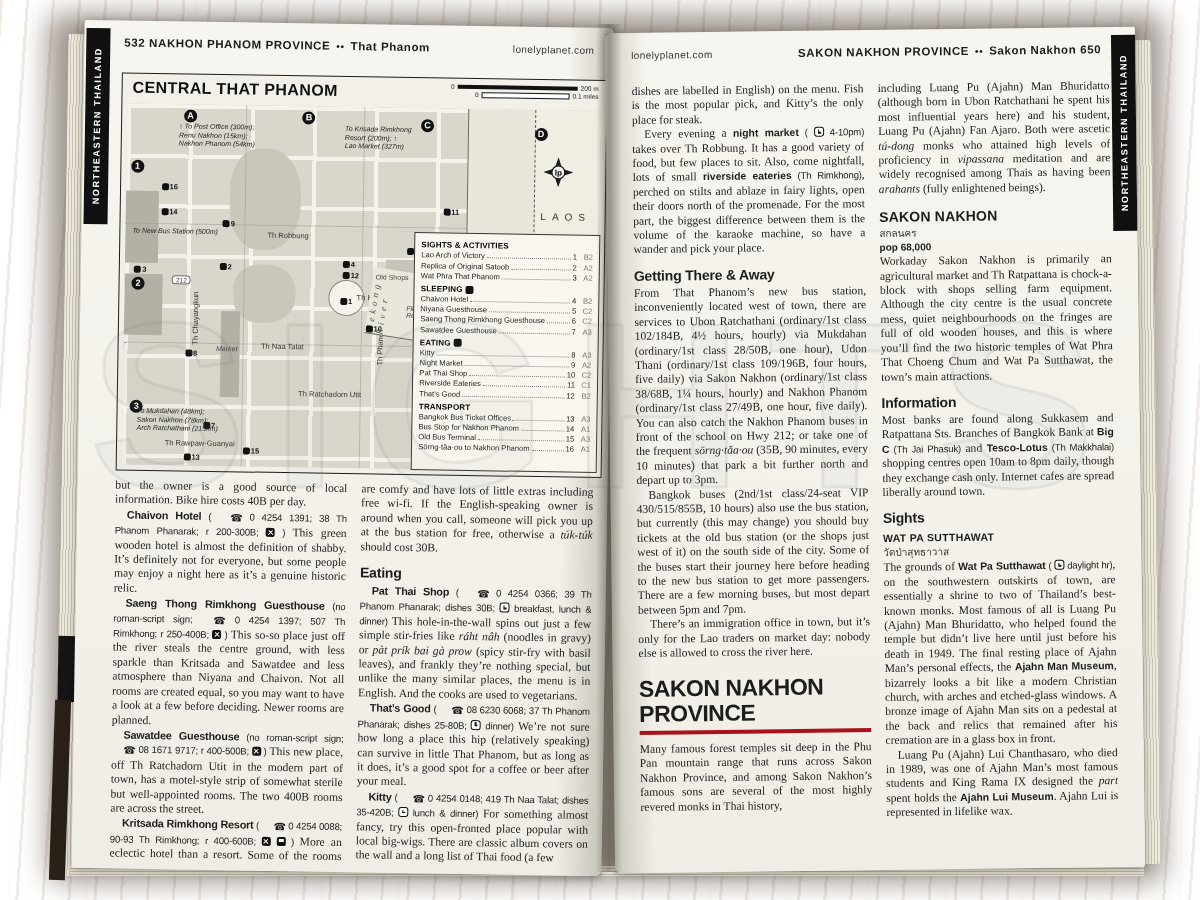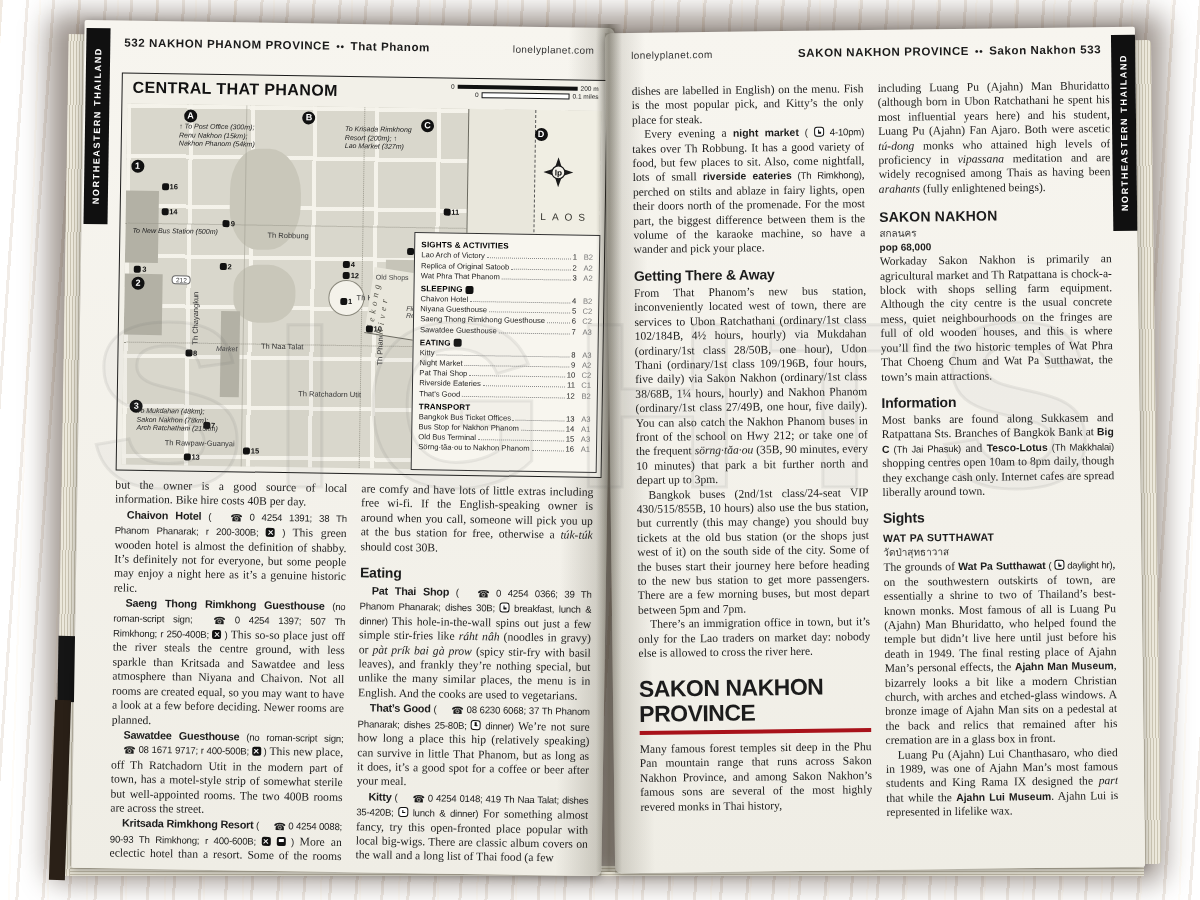--- a/index.html
+++ b/index.html
@@ -403,21 +403,21 @@
   <div class="page-inner-shadow-r"></div>
   <div class="vtab vtab-right">
     <span>NORTHEASTERN THAILAND</span>
   </div>
   <div class="runhead" style="left:26px;right:34px;">
     <span class="site">lonelyplanet.com</span>
     <span class="gap"></span>
     <span>SAKON NAKHON PROVINCE</span>
     <span class="dots">••</span>
     <span>Sakon Nakhon</span>&nbsp;
-    <span>533</span>
+    <span>650</span>
   </div>
   <div class="col" id="r-col1" style="left:26px;top:52px;width:232px;height:790px;">
       <p class="body"><span class="">dishes are labelled in English) on the menu. Fish is the most popular pick, and Kitty’s the only place for steak.</span></p>
       <p class="body ind"><span class="">Every evening a </span><span class="bb">night market</span><span class="meta"> ( </span><span class="icn bicn clock"></span><span class="meta"> 4-10pm) </span><span class="">takes over Th Robbung. It has a good variety of food, but few places to sit. Also, come nightfall, lots of small </span><span class="bb">riverside eateries</span><span class="meta"> (Th Rimkhong)</span><span class="">, perched on stilts and ablaze in fairy lights, open their doors north of the promenade. For the most part, the biggest difference between them is the volume of the karaoke machine, so have a wander and pick your place.</span></p>
       <h3 class="h-run">Getting There &amp; Away</h3>
       <p class="body"><span class="">From That Phanom’s new bus station, inconveniently located west of town, there are services to Ubon Ratchathani (ordinary/1st class 102/184B, 4½ hours, hourly) via Mukdahan (ordinary/1st class 28/50B, one hour), Udon Thani (ordinary/1st class 109/196B, four hours, five daily) via Sakon Nakhon (ordinary/1st class 38/68B, 1¼ hours, hourly) and Nakhon Phanom (ordinary/1st class 27/49B, one hour, five daily). You can also catch the Nakhon Phanom buses in front of the school on Hwy 212; or take one of the frequent </span><span class="it">sörng·tăa·ou</span><span class=""> (35B, 90 minutes, every 10 minutes) that park a bit further north and depart up to 3pm.</span></p>
       <p class="body ind"><span class="">Bangkok buses (2nd/1st class/24-seat VIP 430/515/855B, 10 hours) also use the bus station, but currently (this may change) you should buy tickets at the old bus station (or the shops just west of it) on the south side of the city. Some of the buses start their journey here before heading to the new bus station to get more passengers. There are a few morning buses, but most depart between 5pm and 7pm.</span></p>
       <p class="body ind"><span class="">There’s an immigration office in town, but it’s only for the Lao traders on market day: nobody else is allowed to cross the river here.</span></p>
       <h2 class="h-big">SAKON NAKHON
 PROVINCE</h2>
@@ -429,18 +429,18 @@
       <h3 class="h-city">SAKON NAKHON</h3>
       <div class="thai">สกลนคร</div>
       <div class="pop">pop 68,000</div>
       <p class="body"><span class="">Workaday Sakon Nakhon is primarily an agricultural market and Th Ratpattana is chock-a-block with shops selling farm equipment. Although the city centre is the usual concrete mess, quiet neighbourhoods on the fringes are full of old wooden houses, and this is where you’ll find the two historic temples of Wat Phra That Choeng Chum and Wat Pa Sutthawat, the town’s main attractions.</span></p>
       <h3 class="h-run">Information</h3>
       <p class="body"><span class="">Most banks are found along Sukkasem and Ratpattana Sts. Branches of Bangkok Bank at </span><span class="bb">Big C</span><span class="meta"> (Th Jai Phasuk)</span><span class=""> and </span><span class="bb">Tesco-Lotus</span><span class="meta"> (Th Makkhalai)</span><span class=""> shopping centres open 10am to 8pm daily, though they exchange cash only. Internet cafes are spread liberally around town.</span></p>
       <h3 class="h-run">Sights</h3>
       <div class="h-sub">WAT PA SUTTHAWAT</div>
       <div class="thai">วัดป่าสุทธาวาส</div>
       <p class="body"><span class="">The grounds of </span><span class="bb">Wat Pa Sutthawat</span><span class="meta"> ( </span><span class="icn bicn clock"></span><span class="meta"> daylight hr)</span><span class="">, on the southwestern outskirts of town, are essentially a shrine to two of Thailand’s best-known monks. Most famous of all is Luang Pu (Ajahn) Man Bhuridatto, who helped found the temple but didn’t live here until just before his death in 1949. The final resting place of Ajahn Man’s personal effects, the </span><span class="bb">Ajahn Man Museum</span><span class="">, bizarrely looks a bit like a modern Christian church, with arches and etched-glass windows. A bronze image of Ajahn Man sits on a pedestal at the back and relics that remained after his cremation are in a glass box in front.</span></p>
-      <p class="body ind"><span class="">Luang Pu (Ajahn) Lui Chanthasaro, who died in 1989, was one of Ajahn Man’s most famous students and King Rama IX designed the </span><span class="it">part</span><span class=""> that while the </span><span class="bb">Ajahn Lui Museum</span><span class="">. Ajahn Lui is represented in lifelike wax.</span></p>
+      <p class="body ind"><span class="">Luang Pu (Ajahn) Lui Chanthasaro, who died in 1989, was one of Ajahn Man’s most famous students and King Rama IX designed the </span><span class="it">part</span><span class=""> spent holds the </span><span class="bb">Ajahn Lui Museum</span><span class="">. Ajahn Lui is represented in lifelike wax.</span></p>
     </div>
 </div>
 
 <div class="gutter"></div>
 <div class="watermark">SIGHTS</div>
 
 </body></html>

